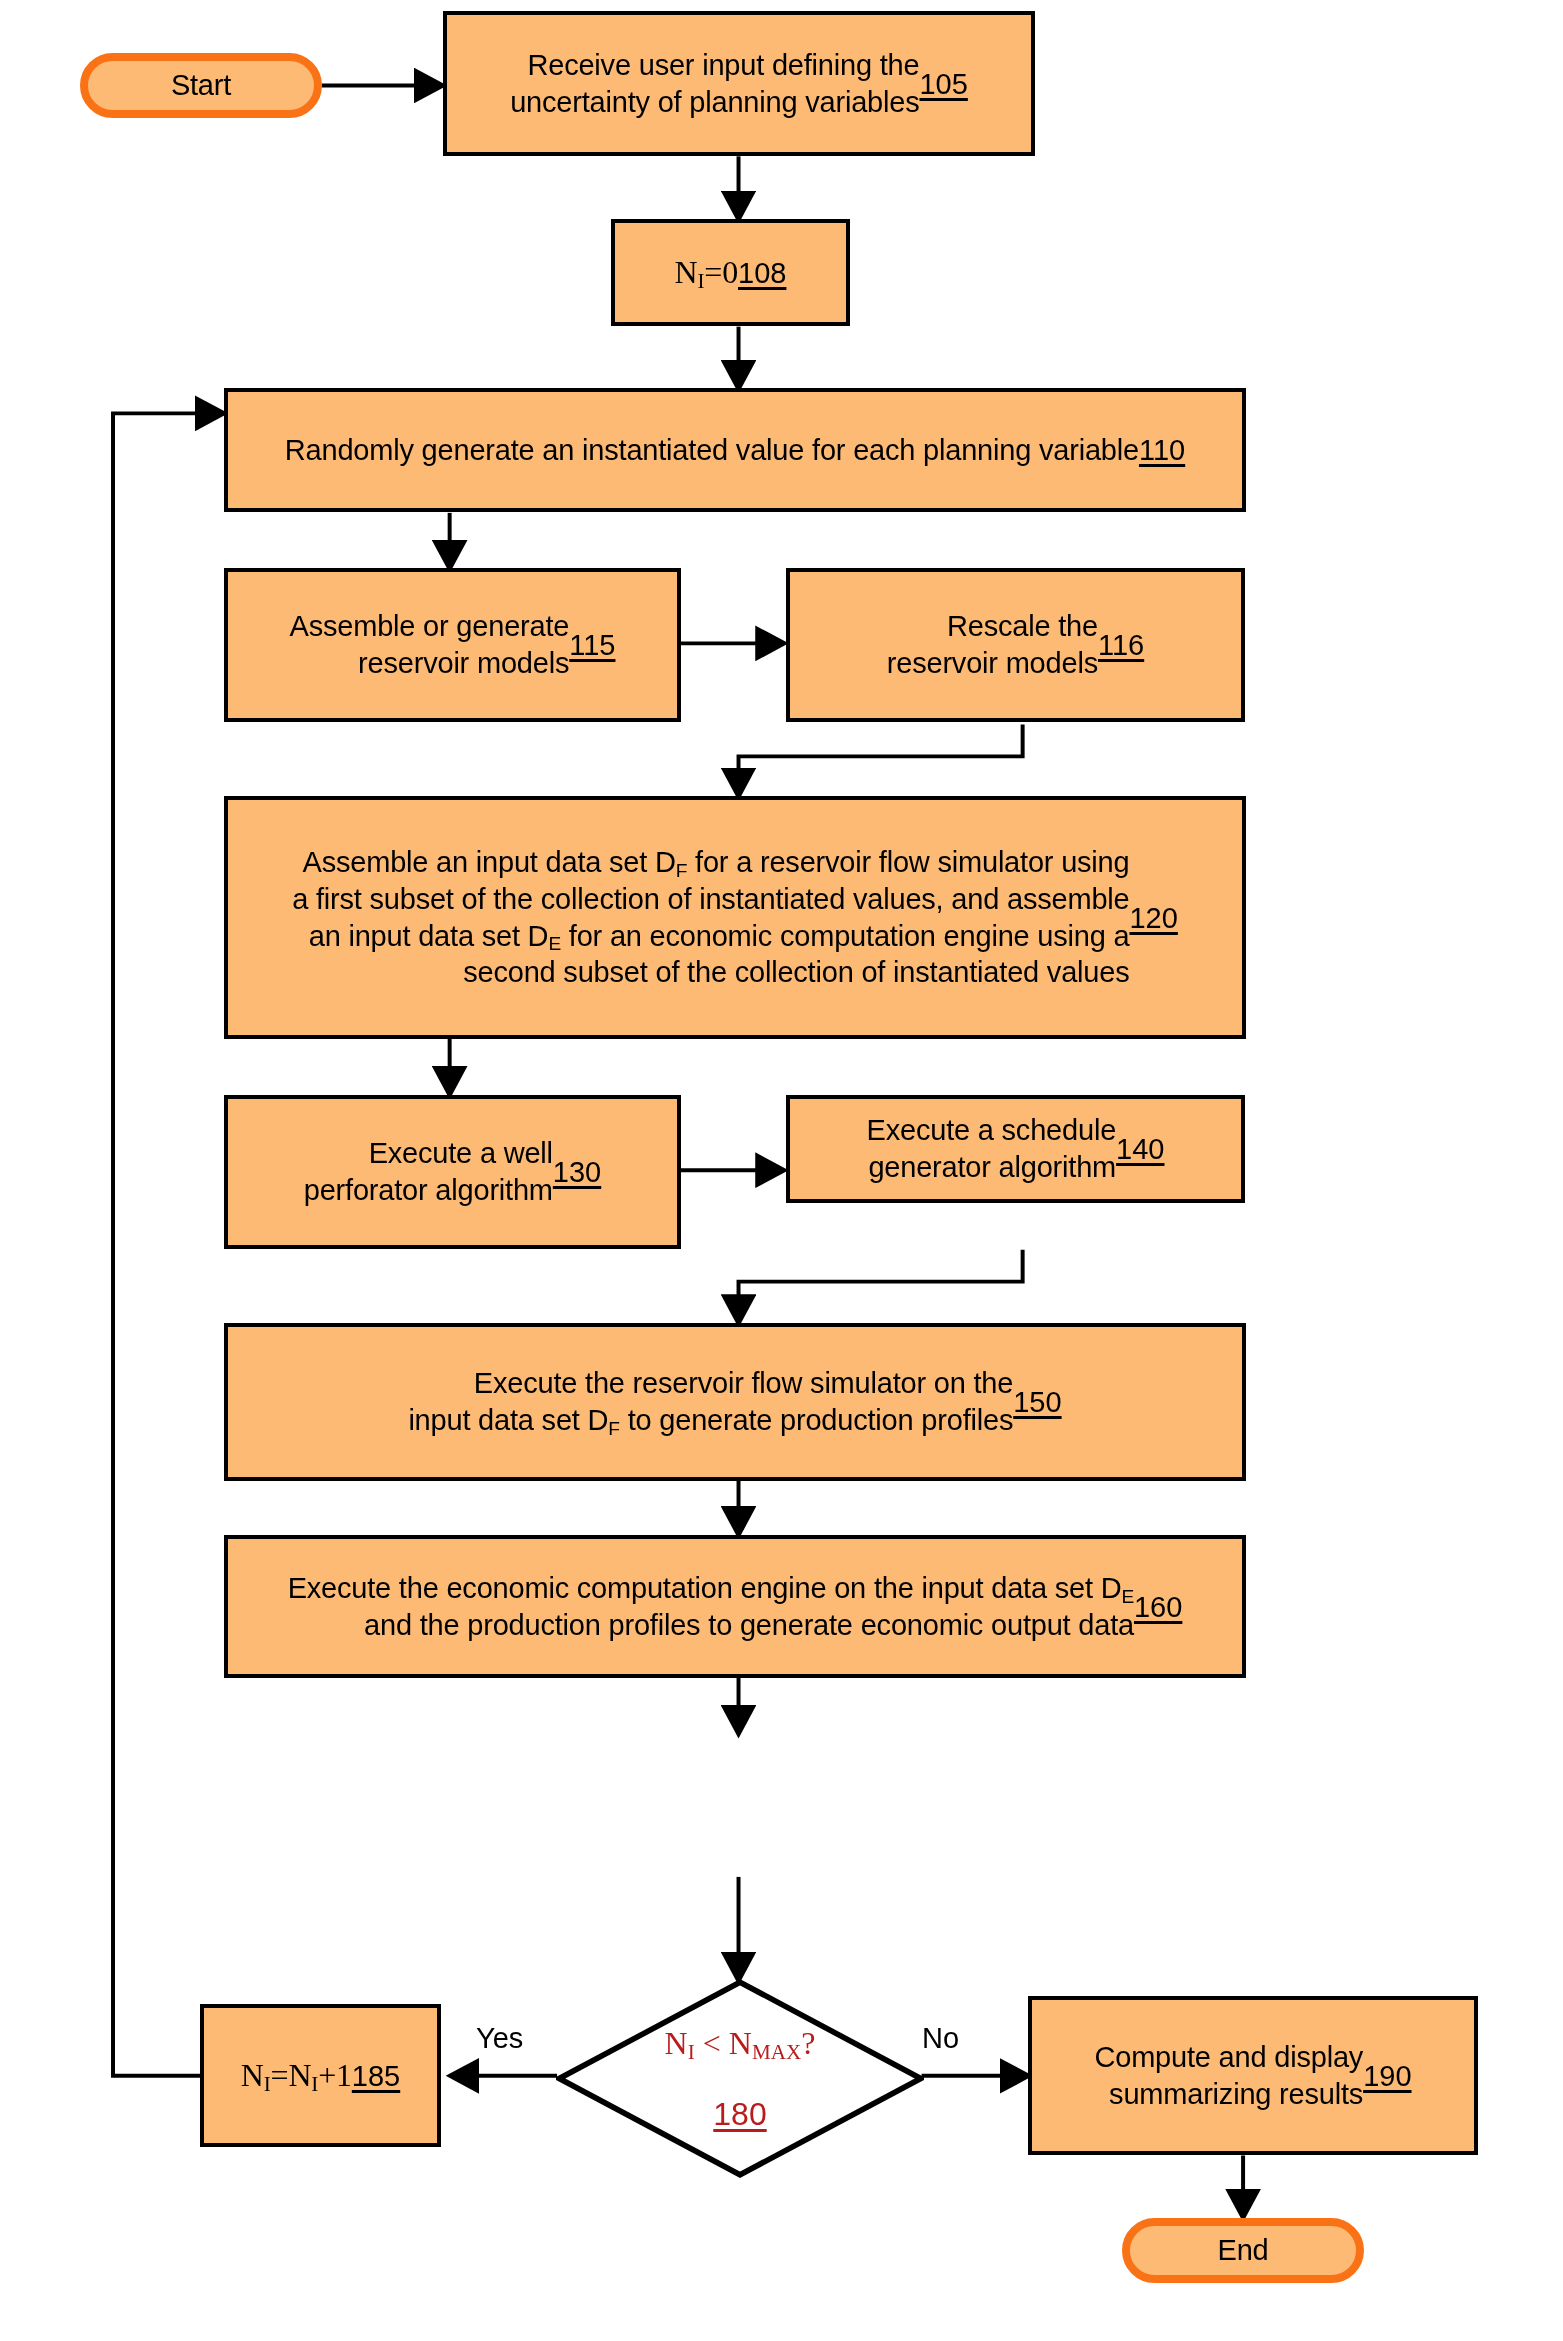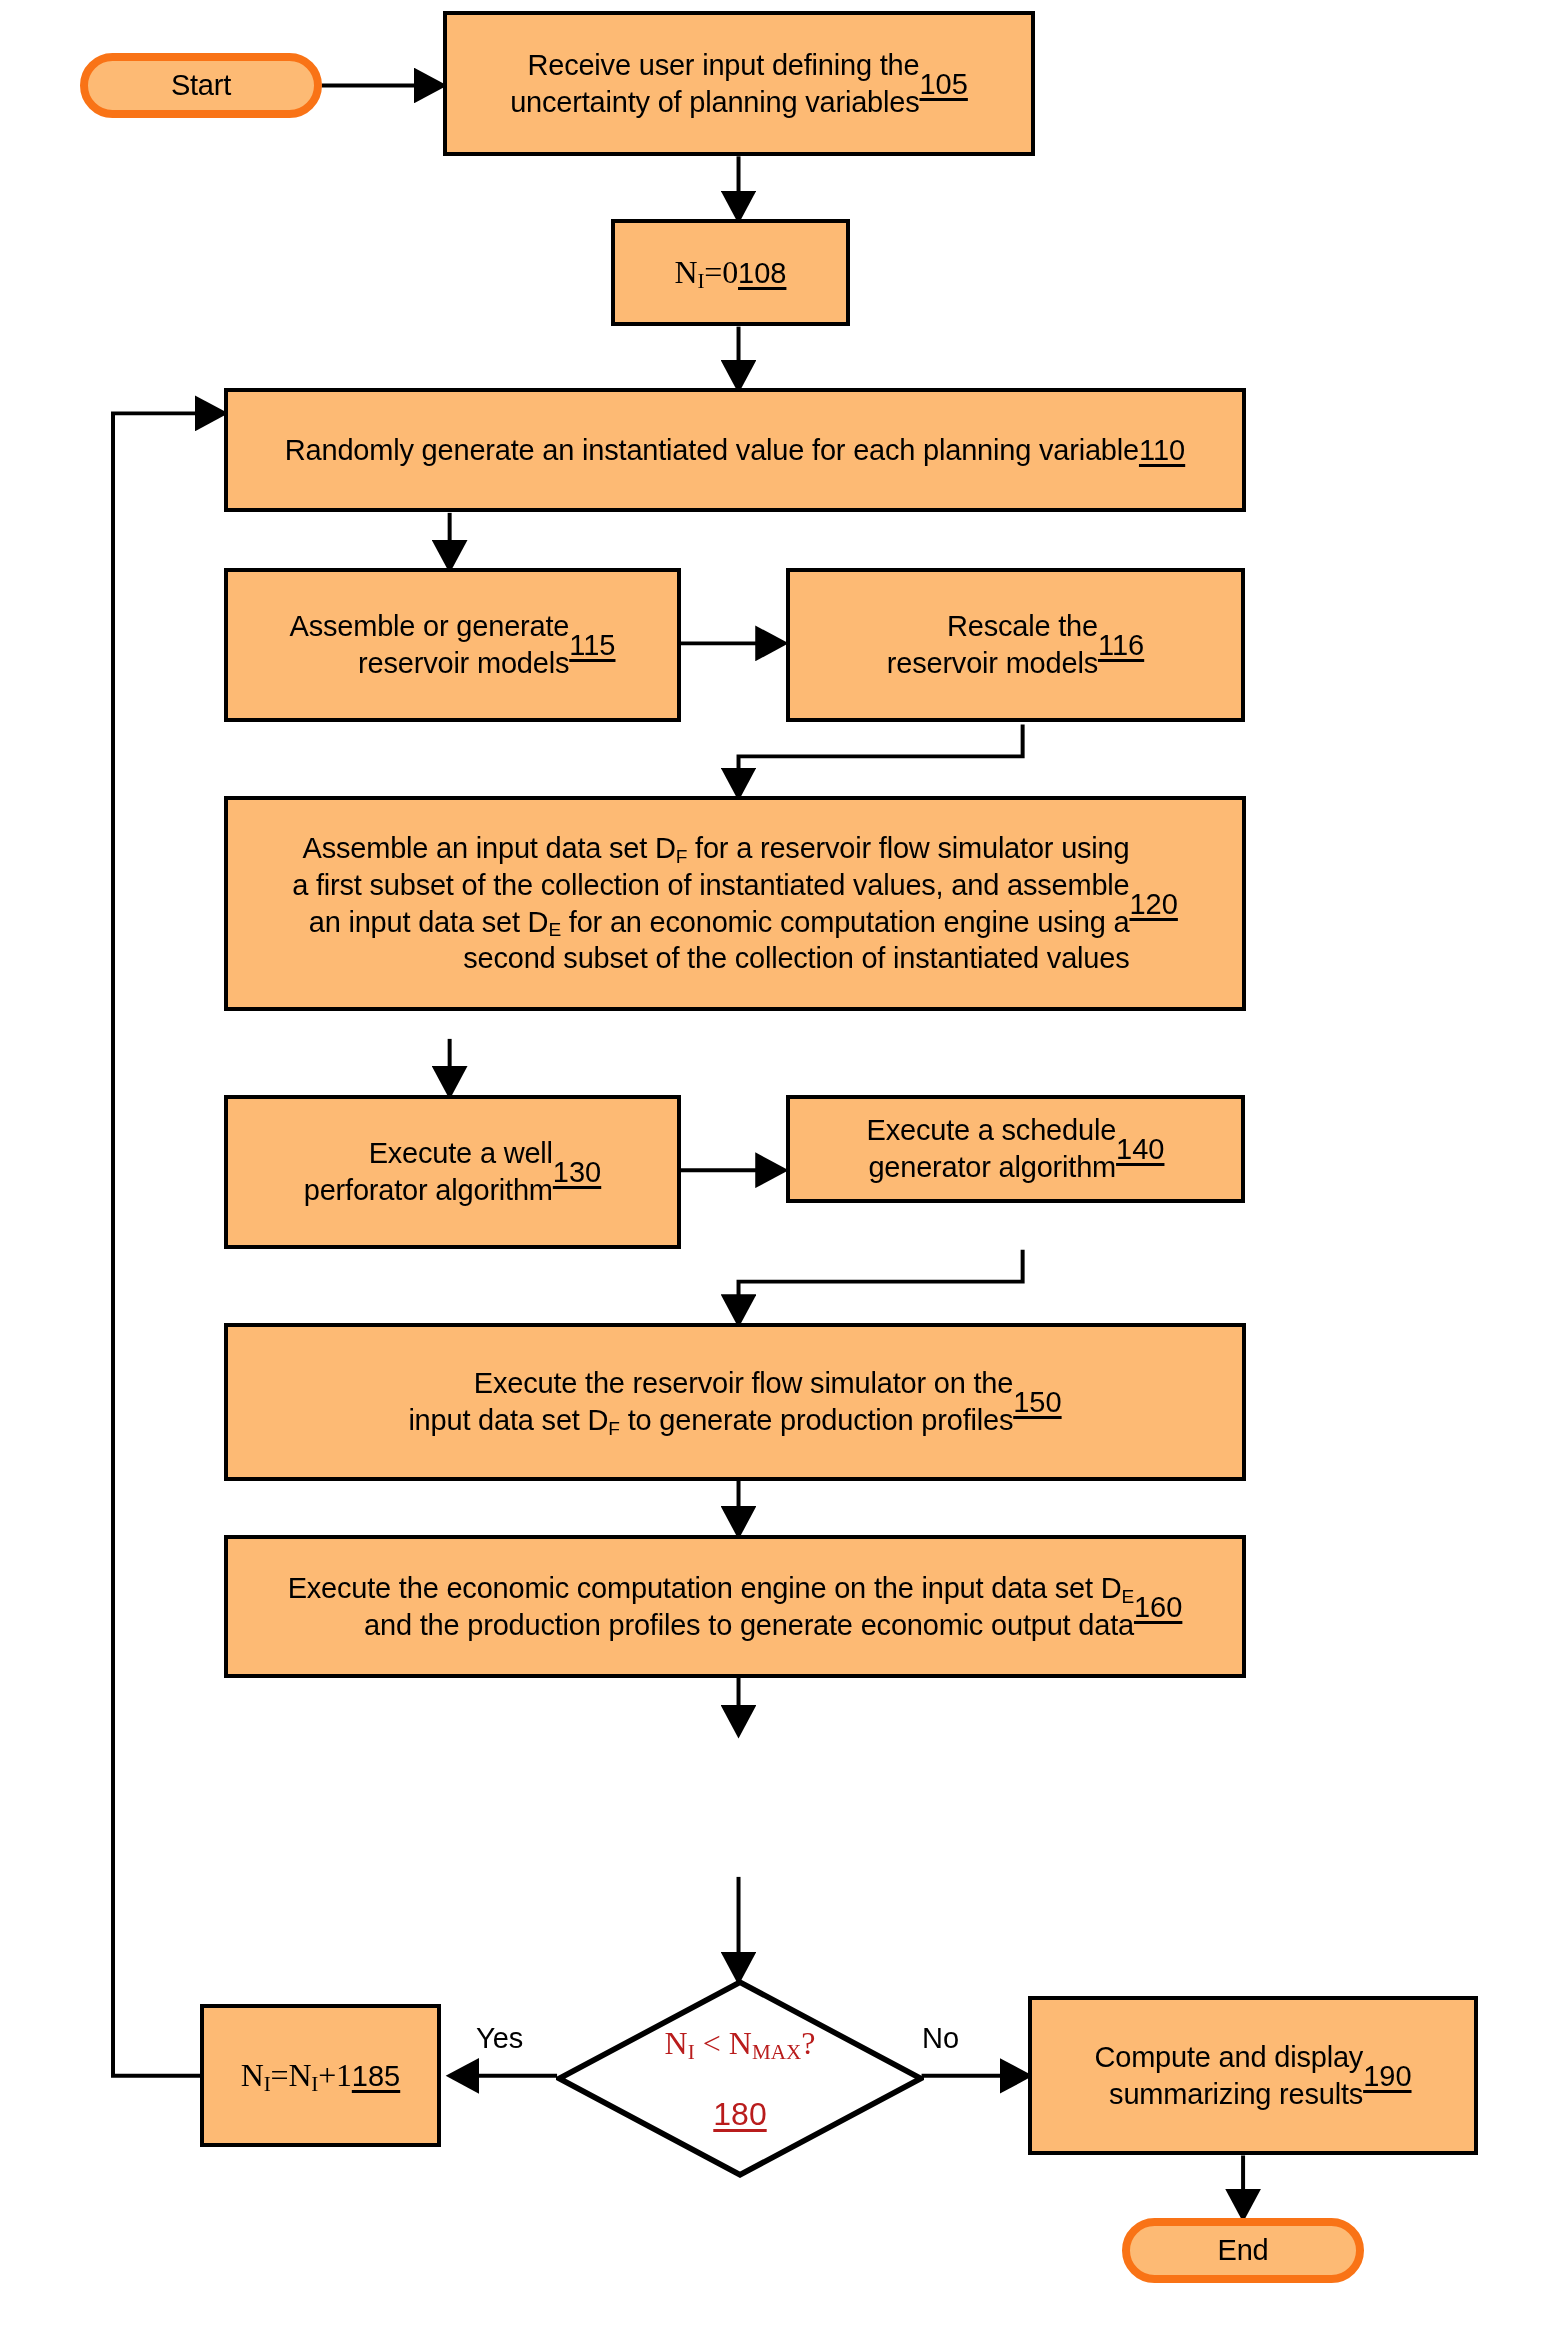--- a/index.html
+++ b/index.html
@@ -167,21 +167,21 @@
 reservoir models</div>
     <div class="ref">115</div>
   </div>
 
   <div class="node proc" style="left:786px; top:568px; width:459px; height:154px;">
     <div class="body">Rescale the
 reservoir models</div>
     <div class="ref">116</div>
   </div>
 
-  <div class="node proc" style="left:224px; top:796px; width:1022px; height:215px;">
+  <div class="node proc" style="left:224px; top:796px; width:1022px; height:243px;">
     <div class="body">Assemble an input data set D<sub>F</sub> for a reservoir flow simulator using<br>a first subset of the collection of instantiated values, and assemble<br>an input data set D<sub>E</sub> for an economic computation engine using a<br>second subset of the collection of instantiated values</div>
     <div class="ref">120</div>
   </div>
 
   <div class="node proc" style="left:224px; top:1095px; width:457px; height:154px;">
     <div class="body">Execute a well
 perforator algorithm</div>
     <div class="ref">130</div>
   </div>
 

